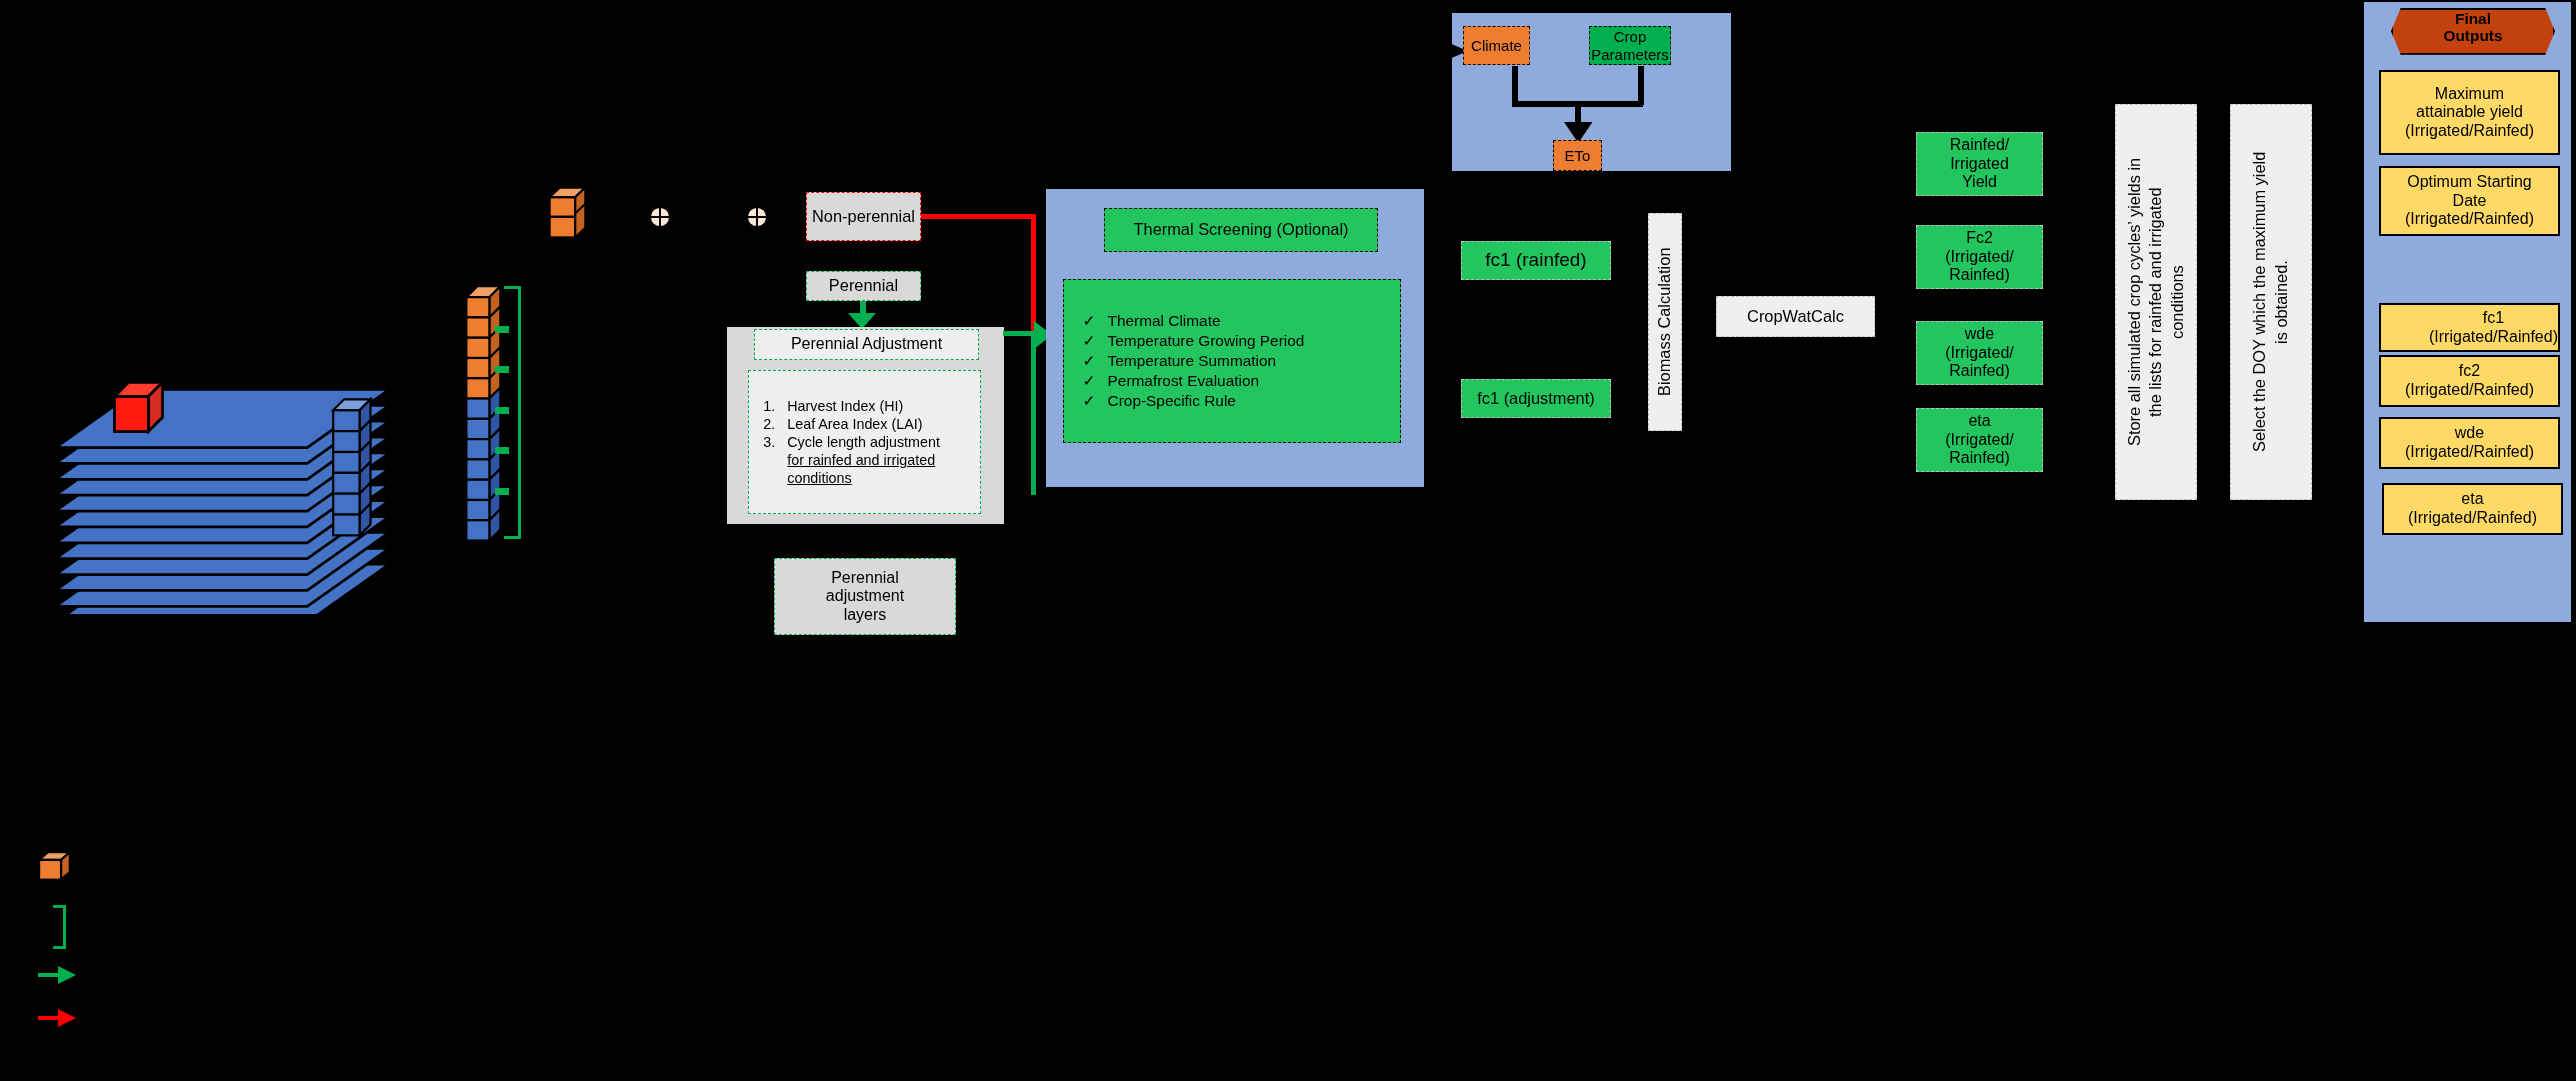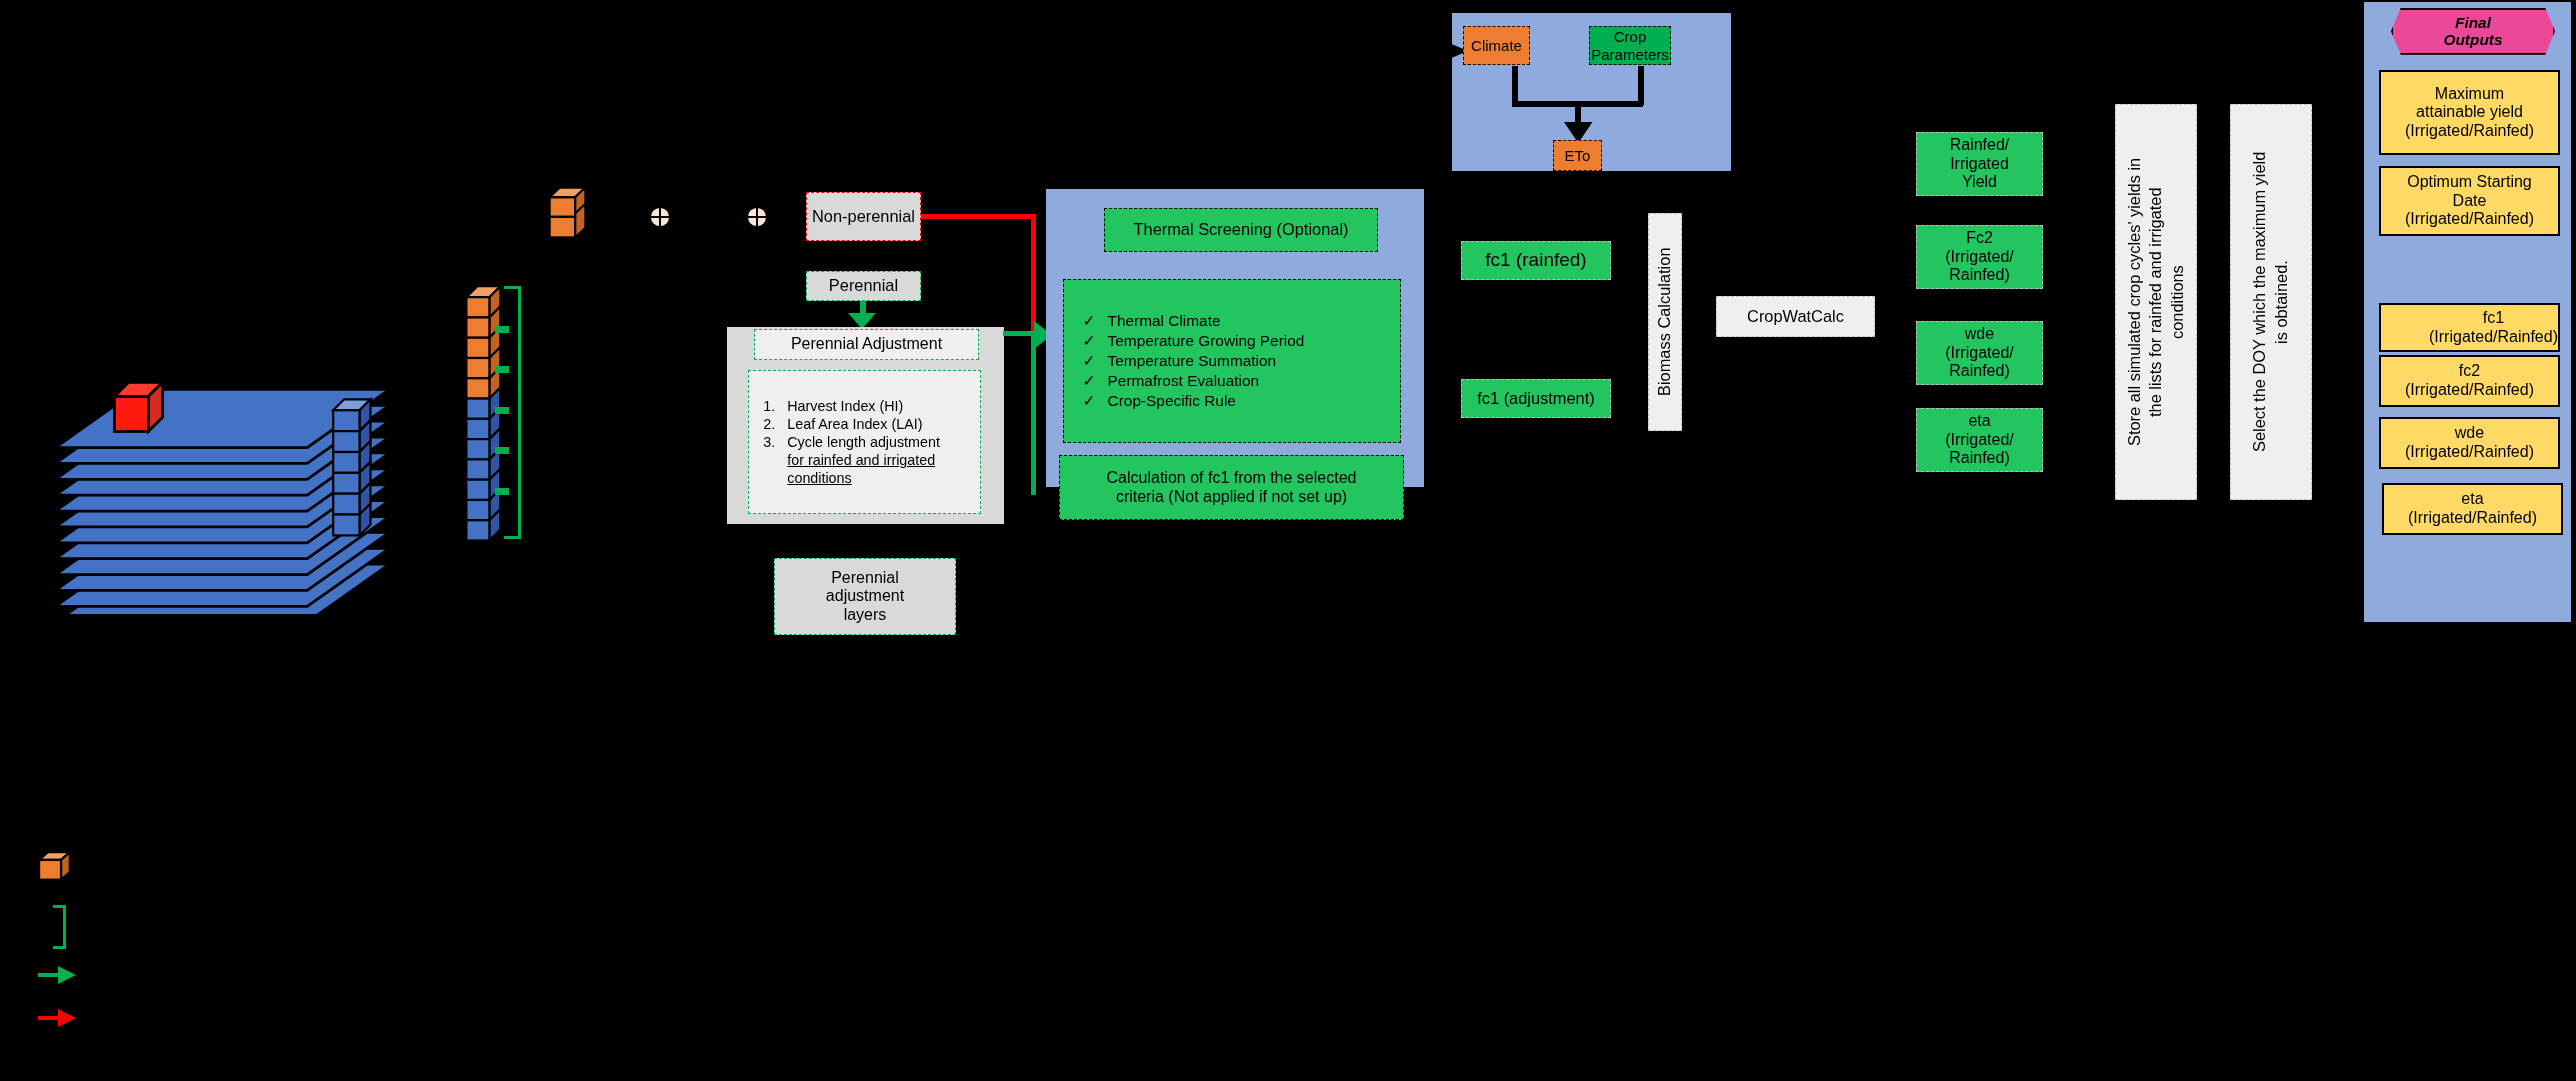--- a/index.html
+++ b/index.html
@@ -88,27 +88,26 @@
   }
   .arrowhead-right {
     position:absolute; width:0; height:0;
     border-top: 14.3px solid transparent;
     border-bottom: 14.3px solid transparent;
   }
 
   
   .hexbanner {
     position: absolute;
-    background: #ec4899;
+    background: #c2410c;
     border: 2.2px solid #000;
     clip-path: polygon(6% 0%, 94% 0%, 100% 50%, 94% 100%, 6% 100%, 0% 50%);
-    display:flex; align-items:center; justify-content:center;
+    display:flex; align-items:flex-start; justify-content:center;
     text-align:center; font-weight:bold;
     line-height:1.12;
-    font-style:italic;
   }
 
   .checklist {
     display: block;
     text-align: left;
     line-height: 1.30;
     width: 100%;
     padding-left: 18.6px;
     box-sizing: border-box;
   }
@@ -268,26 +267,20 @@
   <div class="tbox blue-lt dash-black" style="left:1063px; top:279px; width:338px; height:164px; font-size:15.4px;">
     <div class="checklist">
       <div><span class="ck">✓</span><span>Thermal Climate</span></div>
       <div><span class="ck">✓</span><span>Temperature Growing Period</span></div>
       <div><span class="ck">✓</span><span>Temperature Summation</span></div>
       <div><span class="ck">✓</span><span>Permafrost Evaluation</span></div>
       <div><span class="ck">✓</span><span>Crop-Specific Rule</span></div>
     </div>
   </div>
 
-  <div class="tbox blue-lt dash-black" style="left:1059px; top:455px; width:345px; height:65px; font-size:16px;">
-    <div>
-      <div>Calculation of fc1 from the selected</div>
-      <div>criteria (Not applied if not set up)</div>
-    </div>
-  </div>
 
   <div class="abs blue-pnl" style="left:1452px; top:13px; width:279px; height:158px;"></div>
 
   <svg class="abs" style="left:1445px; top:39px; width:23px; height:24px;" viewBox="0 0 42 44">
     <polygon points="0,4 42,22 0,40" fill="#000"></polygon>
   </svg>
 
   <div class="tbox orange dash-black" style="left:1463px; top:26px; width:67px; height:39px; font-size:15px;">
     <span>Climate</span>
   </div>

